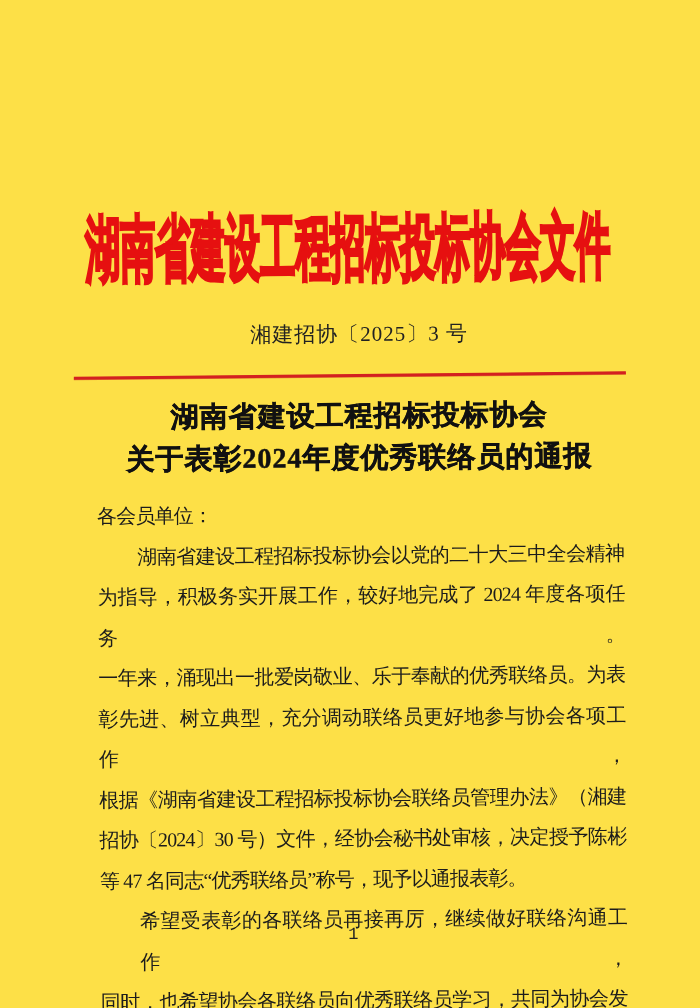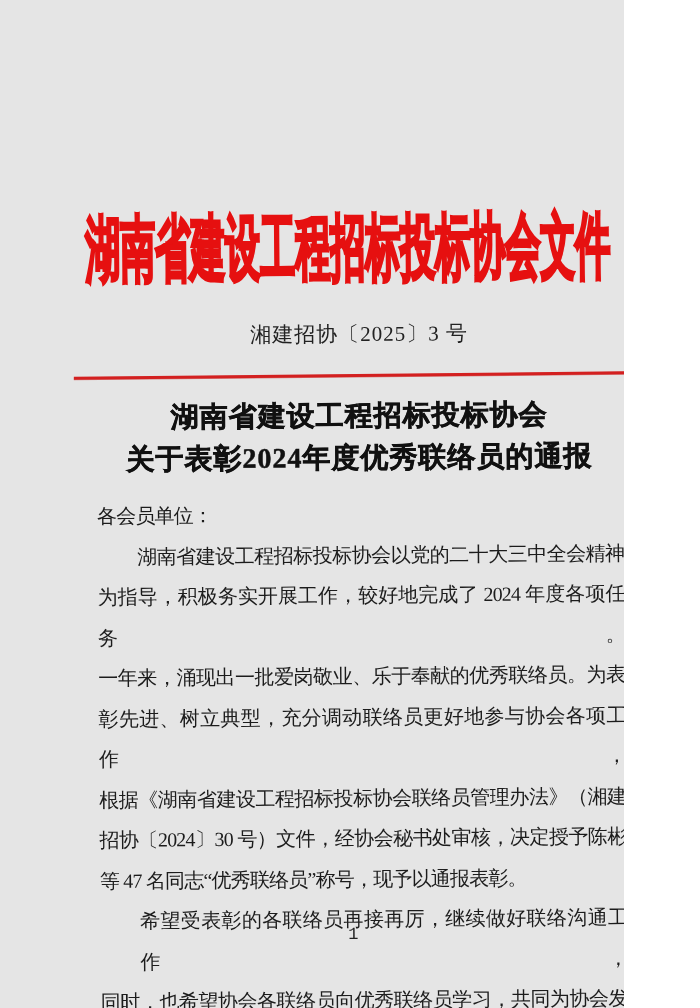--- a/index.html
+++ b/index.html
@@ -2,23 +2,23 @@
 <html style="--banner-red: #e61010; --rule-red: #d32020;"><head>
 <meta charset="utf-8">
 <style>
   html, body {
     margin: 0;
     padding: 0;
     background: #ffffff;
   }
   .page {
     position: relative;
-    width: 624px;
+    width: 700px;
     height: 1008px;
-    background: #e5e5e5;
+    background: #fde047;
     overflow: hidden;
     font-family: "Liberation Serif", "DejaVu Serif", serif;
     color: #1b1b1b;
     text-decoration: underline;
   }
   
   .doc {
     position: absolute;
     inset: 0;
     transform: rotate(-0.45deg);

